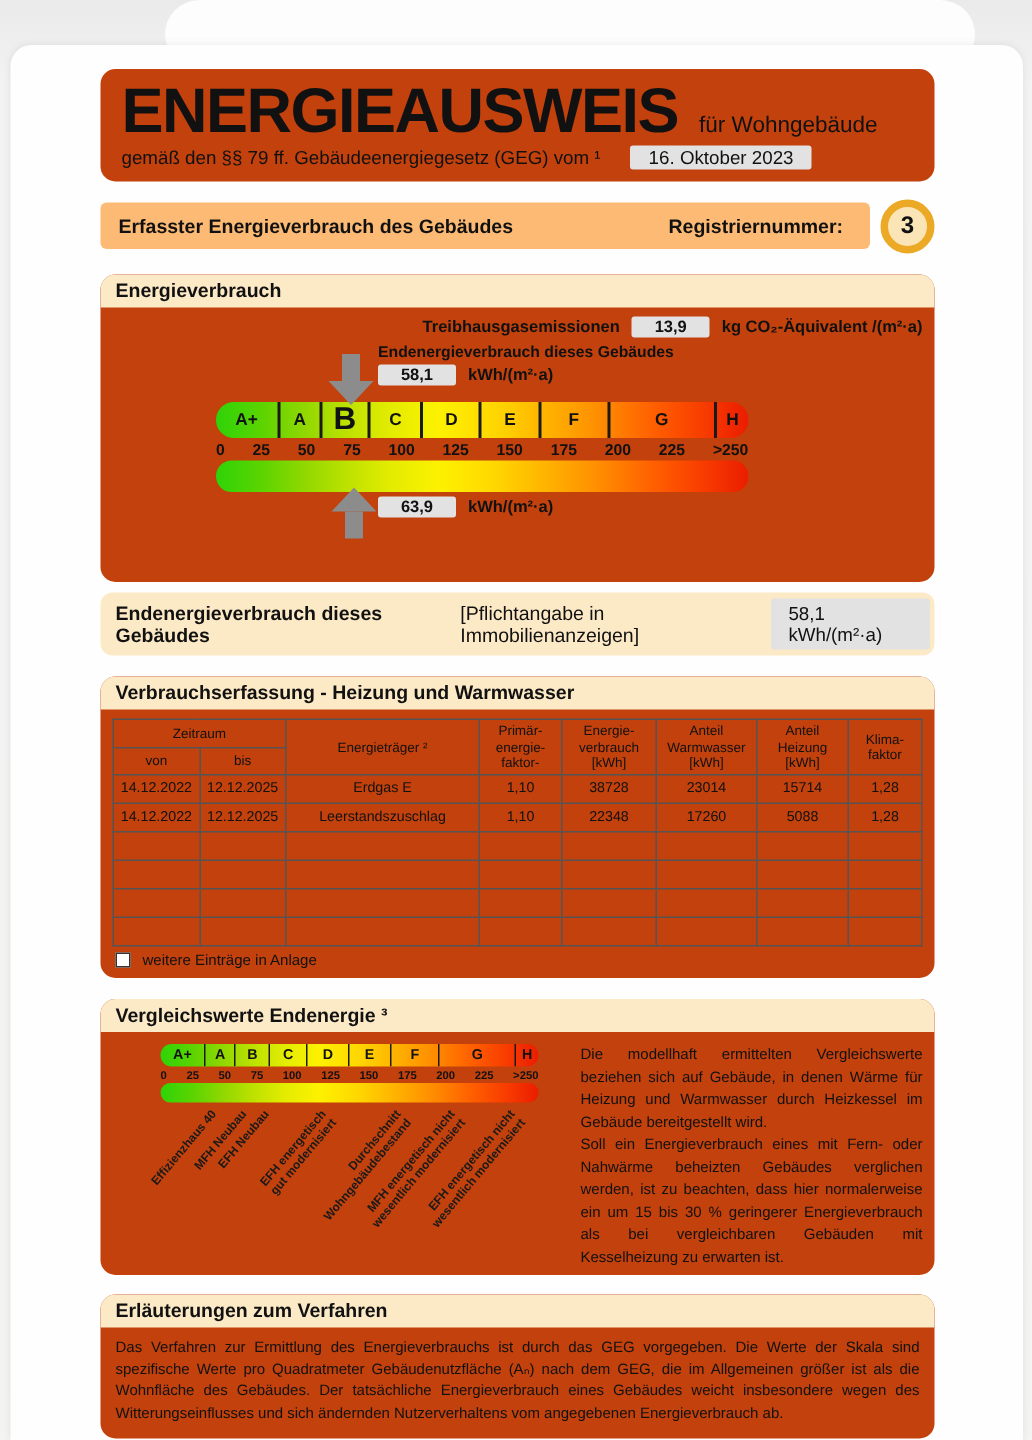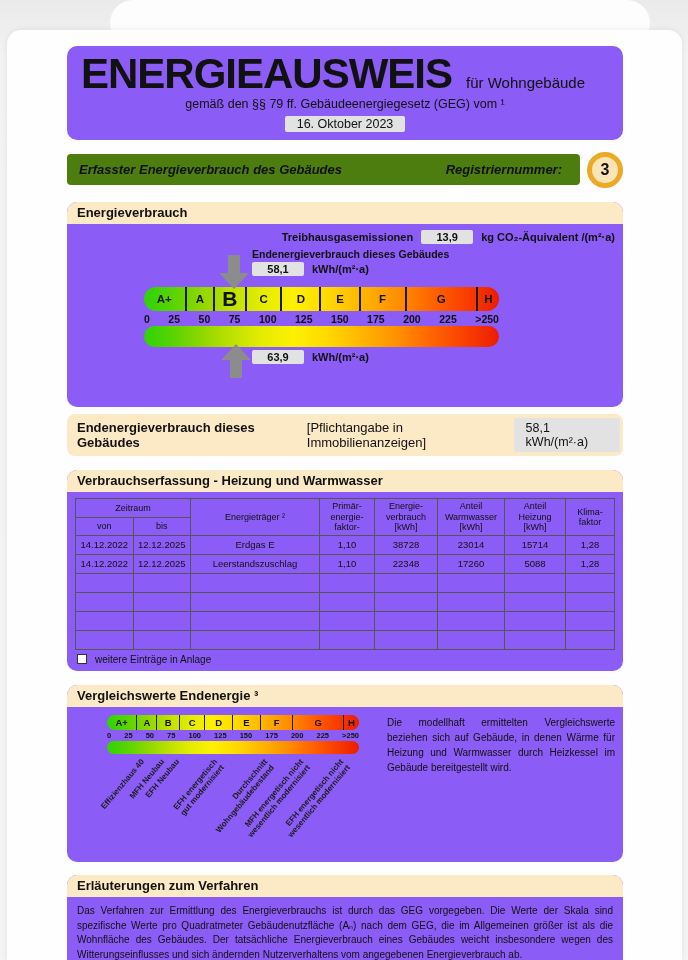--- a/index.html
+++ b/index.html
@@ -8,35 +8,35 @@
     background:linear-gradient(180deg,#e9eae9 0%,#f2f3f2 6%,#f4f4f3 100%);
     font-family:"Liberation Sans","DejaVu Sans",sans-serif;color:#111;
   }
   .photo-tab{position:absolute;left:110px;top:0;width:540px;height:46px;background:#fdfdfd;border-radius:26px;}
   .page{
     position:absolute;left:7px;top:30px;width:675px;height:930px;background:#fefefe;
     border-radius:14px 14px 0 0;box-shadow:0 0 6px rgba(0,0,0,0.08);
   }
   .content{padding:16px 59px 0 60px;position:relative;}
 
-  .gold-box{border:4px solid #ebа622;border-radius:10px;background:#8b5cf6;overflow:hidden;}
+  .gold-box{border:4px solid #ebа622;border-radius:10px;background:#c2410c;overflow:hidden;}
   .gold-box{border-color:#ebaa25;}
   .section-header{background:#fce9c6;padding:4px 10px;font-weight:bold;font-size:13px;line-height:1.1;}
 
   
   .header-box{padding:8px 14px 8px 14px;margin-top:0;}
   .title-row{display:flex;align-items:baseline;}
   .main-title{font-size:42px;font-weight:800;letter-spacing:-1px;line-height:0.95;margin:0;}
   .subtitle{font-size:15px;font-weight:normal;margin-left:14px;}
-  .law-row{font-size:12.5px;margin-top:3px;display:flex;align-items:center;gap:5px;flex-direction:column;}
+  .law-row{font-size:12.5px;margin-top:3px;display:flex;align-items:center;gap:20px;}
   .grey-box{background:#e2e2e2;padding:1px 12px;border-radius:2px;display:inline-block;}
 
   
   .banner-row{display:flex;align-items:center;margin-top:12px;position:relative;}
-  .banner{flex:1;background:#4d7c0f;border-radius:4px;padding:8px 12px;display:flex;align-items:center;font-size:13px;font-style:italic;}
+  .banner{flex:1;background:#fdba74;border-radius:4px;padding:8px 12px;display:flex;align-items:center;font-size:13px;}
   .b-label{font-weight:bold;}
   .reg{margin-left:auto;display:flex;align-items:center;gap:10px;margin-right:6px;}
   .reg-label{font-weight:bold;}
   .reg .grey-box{font-size:12.5px;padding:2px 10px;}
   .page-circle{
     width:26px;height:26px;border:5px solid #eba925;border-radius:50%;background:#fbe4b6;
     display:flex;align-items:center;justify-content:center;font-weight:bold;font-size:16px;margin-left:7px;flex:none;
   }
 
   
@@ -335,20 +335,21 @@
               <div class="rlabel" style="left: calc(62% - 110px);">Durchschnitt
 Wohngebäudebestand</div>
               <div class="rlabel" style="left: calc(76% - 110px);">MFH energetisch nicht
 wesentlich modernisiert</div>
               <div class="rlabel" style="left: calc(92% - 110px);">EFH energetisch nicht
 wesentlich modernisiert</div>
             </div>
         </div>
         <div class="comp-right">
           <p>Die modellhaft ermittelten Vergleichswerte beziehen sich auf Gebäude, in denen Wärme für Heizung und Warmwasser durch Heizkessel im Gebäude bereitgestellt wird.</p>
+          <p>Soll ein Energieverbrauch eines mit Fern- oder Nahwärme beheizten Gebäudes verglichen werden, ist zu beachten, dass hier normalerweise ein um 15 bis 30 % geringerer Energieverbrauch als bei vergleichbaren Gebäuden mit Kesselheizung zu erwarten ist.</p>
         </div>
       </div>
     </div>
 
     <div class="gold-box section" style="margin-top:13px;">
       <div class="section-header">Erläuterungen zum Verfahren</div>
       <div class="expl-text">Das Verfahren zur Ermittlung des Energieverbrauchs ist durch das GEG vorgegeben. Die Werte der Skala sind spezifische Werte pro Quadratmeter Gebäudenutzfläche (Aₙ) nach dem GEG, die im Allgemeinen größer ist als die Wohnfläche des Gebäudes. Der tatsächliche Energieverbrauch eines Gebäudes weicht insbesondere wegen des Witterungseinflusses und sich ändernden Nutzerverhaltens vom angegebenen Energieverbrauch ab.</div>
     </div>
 
   </div>

